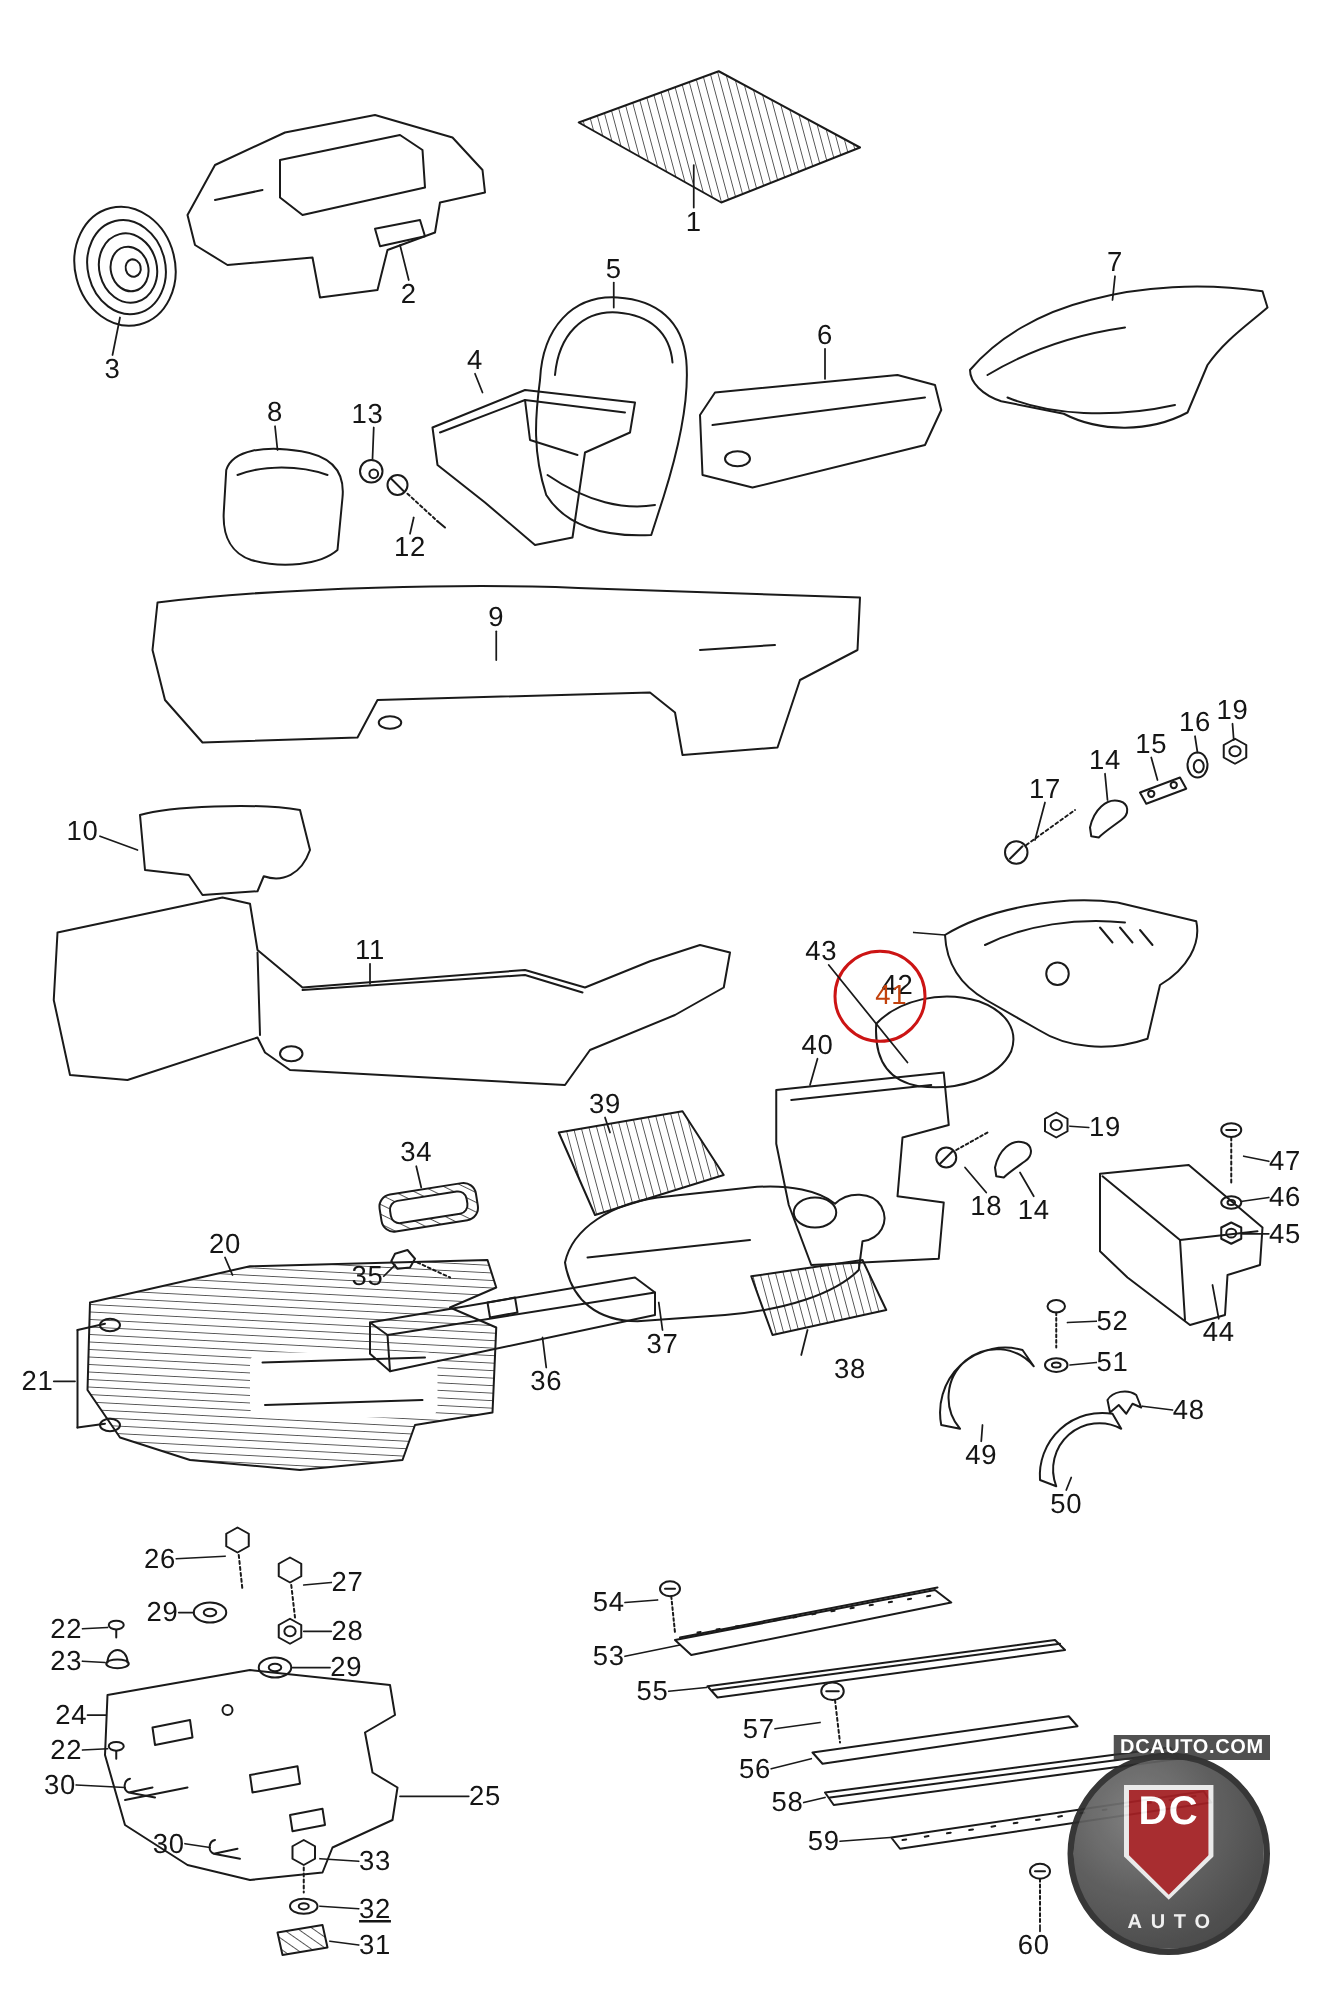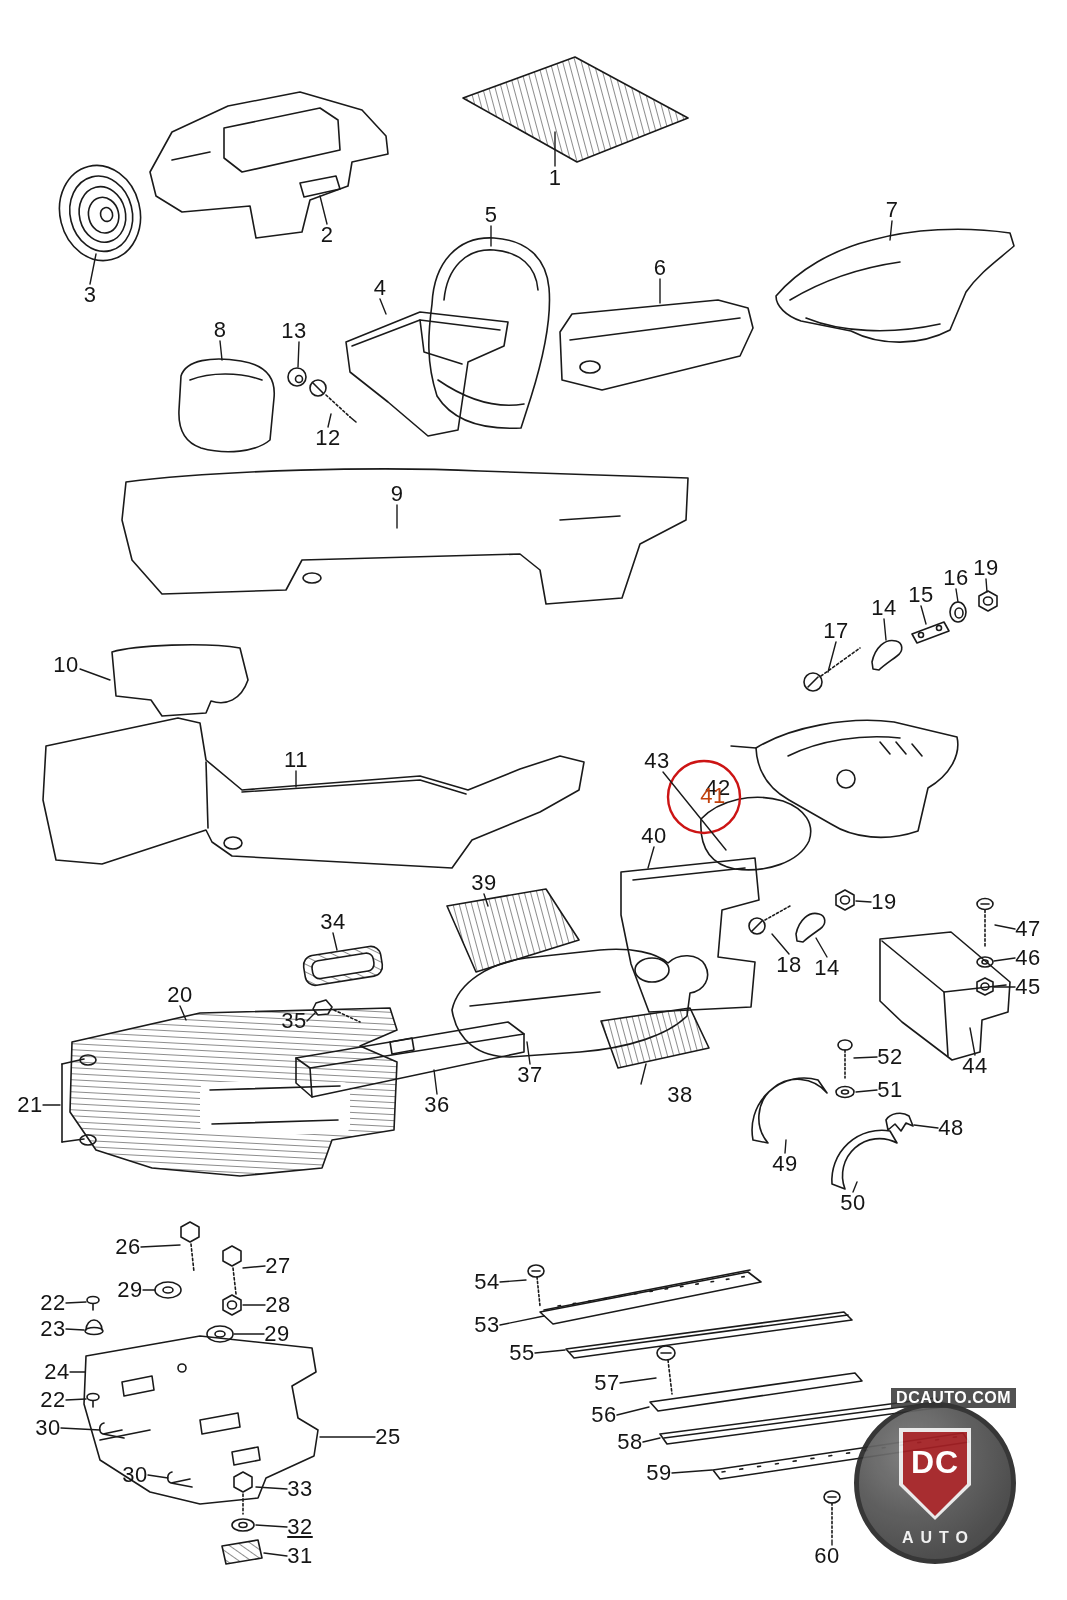--- a/index.html
+++ b/index.html
@@ -32,21 +32,21 @@
   }
   .wm-shield-outer {
     position:absolute; left:50%; top:44%; transform:translate(-50%,-50%);
     width:72px; height:92px; background:#e9e9e9;
     clip-path:polygon(0 0, 100% 0, 100% 62%, 50% 100%, 0 62%);
     display:flex; align-items:center; justify-content:center;
   }
   .wm-shield {
     width:64px; height:84px; background:#a32024;
     clip-path:polygon(0 0, 100% 0, 100% 62%, 50% 100%, 0 62%);
-    display:flex; align-items:flex-start; justify-content:center; padding-top:14px;
+    display:flex; align-items:flex-start; justify-content:center; 
   }
   .wm-dc { color:#ffffff; font-size:32px; font-weight:700; letter-spacing:1px; line-height:1; }
   .wm-auto {
     position:absolute; left:50%; bottom:12px; transform:translateX(-50%);
     color:#f0f0f0; font-size:16px; font-weight:700; letter-spacing:7px; padding-left:7px;
   }
 </style>
 </head>
 <body>
 

